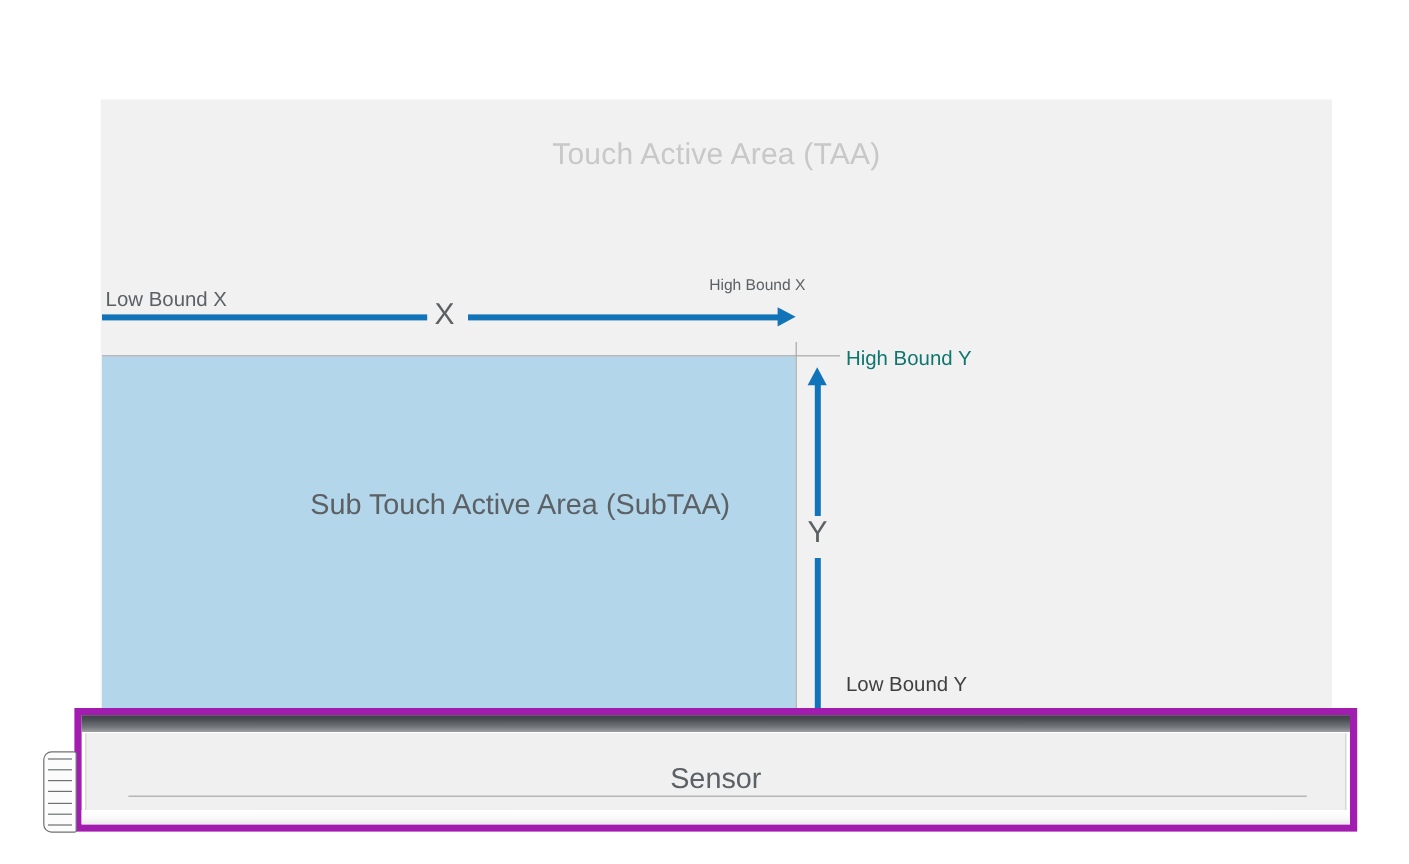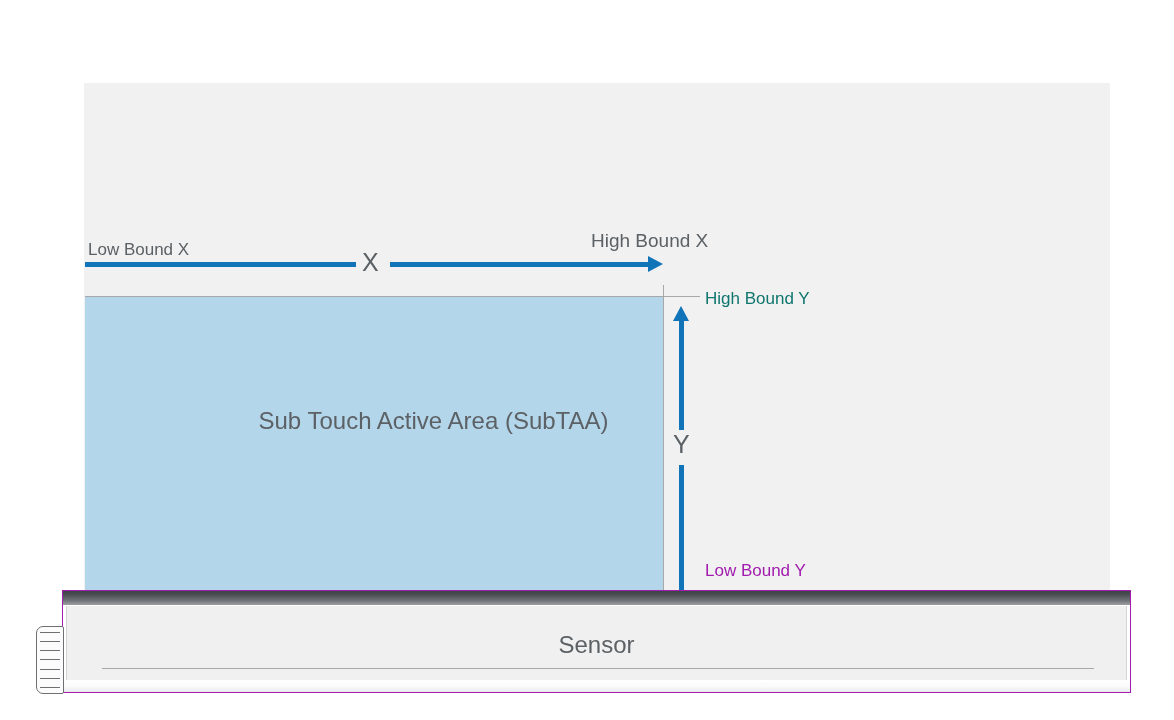--- a/index.html
+++ b/index.html
@@ -114,21 +114,21 @@
     left: 88px;
     top: 240px;
     font-size: 17px;
     color: #5c6165;
     white-space: nowrap;
   }
   #high-bound-x {
     position: absolute;
     left: 591px;
     top: 230px;
-    font-size: 19px;
+    font-size: 13px;
     color: #5c6165;
     white-space: nowrap;
   }
 
   
   .yline {
     position: absolute;
     width: 5px;
     background: #1173b8;
     left: 679px;
@@ -159,32 +159,32 @@
     top: 289px;
     font-size: 17px;
     color: #0f766e;
     white-space: nowrap;
   }
   #low-bound-y {
     position: absolute;
     left: 705px;
     top: 561px;
     font-size: 17px;
-    color: #a21caf;
+    color: #404040;
     white-space: nowrap;
   }
 
   
   #sensor {
     position: absolute;
     left: 62px;
     top: 590px;
     width: 1069px;
     height: 103px;
-    border: 1px solid #a21caf;
+    border: 6px solid #a21caf;
     box-sizing: border-box;
     background: #ffffff;
   }
   #sensor-topbar {
     position: absolute;
     left: 0;
     top: 0;
     right: 0;
     height: 14px;
     background: linear-gradient(to bottom, #3e4145 0%, #4a4d51 25%, #72757a 70%, #9d9fa3 100%);
@@ -245,20 +245,21 @@
     height: 1px;
     background: #6e7073;
   }
 </style>
 </head>
 <body>
 
 <div id="stage">
 
   <div id="taa"></div>
+  <div id="taa-label">Touch Active Area (TAA)</div>
 
   <div id="subtaa"></div>
   <div id="subtaa-label">Sub Touch Active Area (SubTAA)</div>
 
   <div class="guide-h" id="guide-highy"></div>
   <div class="guide-v" id="guide-rightedge"></div>
 
   <div class="xline" id="xline-left"></div>
   <div class="xline" id="xline-right"></div>
   <div id="xarrow-head"></div>

